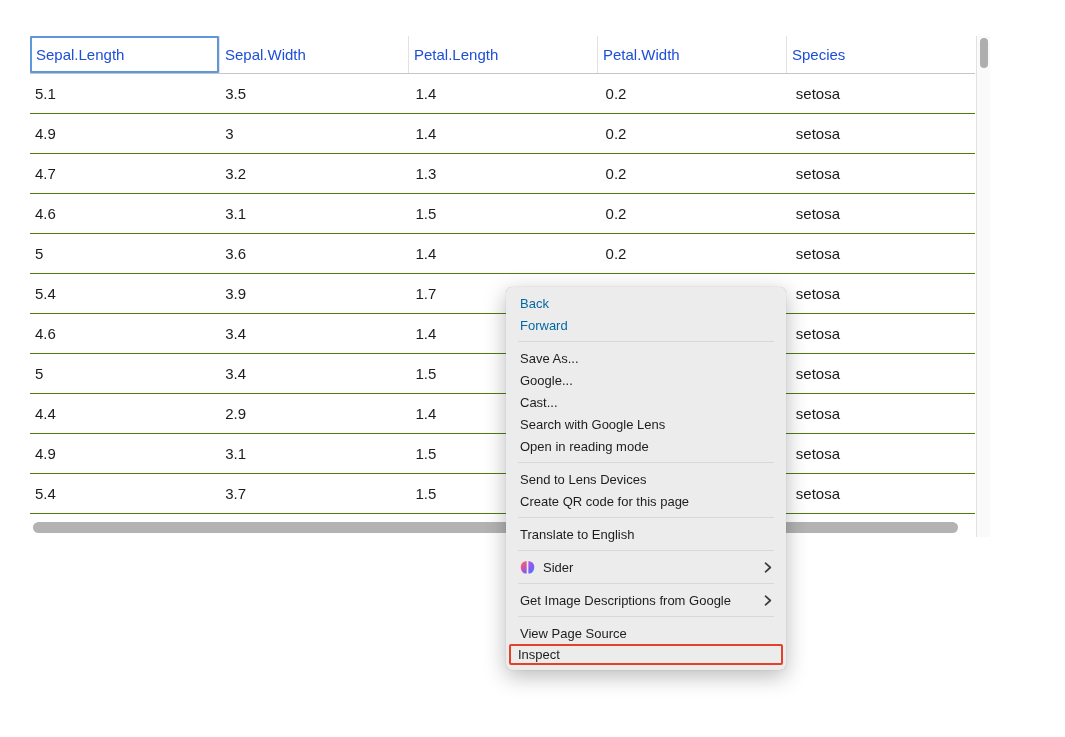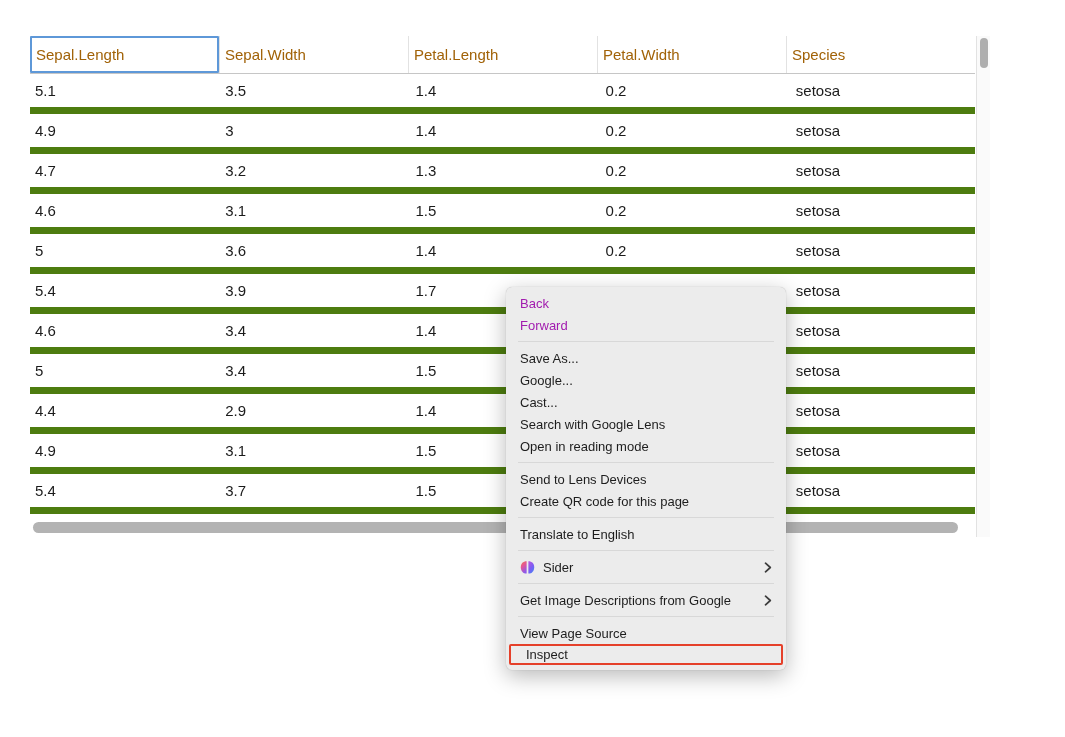--- a/index.html
+++ b/index.html
@@ -9,27 +9,27 @@
     font-family:"Liberation Sans","DejaVu Sans",sans-serif;
     -webkit-font-smoothing:antialiased;
   }
 
   
   .table-wrap{position:absolute;left:30px;top:36px;width:961px;height:506px;}
   .grid{width:945px;}
   .header-row{display:flex;height:38px;border-bottom:1px solid #c6c6c6;box-sizing:border-box;}
   .header-cell{
     width:189px;box-sizing:border-box;display:flex;align-items:center;
-    padding-left:5px;font-size:15px;color:#a16207;background:#fff;
+    padding-left:5px;font-size:15px;color:#1d4ed8;background:#fff;
     border-left:1px solid #e2e2e2;overflow:hidden;white-space:nowrap;
   }
   .header-cell:first-child{border:2px solid #5e98d8;border-radius:1px;padding-left:4px;}
   .row{
     display:flex;height:40px;align-items:center;
-    border-bottom:7px solid #4d7c0f;box-sizing:border-box;
+    border-bottom:1px solid #4d7c0f;box-sizing:border-box;
     font-size:15px;color:#1b1b1b;gap:6px;
   }
   .cell{width:189px;box-sizing:border-box;padding-left:5px;overflow:hidden;white-space:nowrap;}
 
   
   .vscroll-track{
     position:absolute;left:946px;top:0;width:14px;height:501px;
     background:#fafafa;border-left:1px solid #e2e2e2;box-sizing:border-box;
   }
   .vscroll-thumb{
@@ -47,28 +47,28 @@
     position:absolute;left:506px;top:287px;width:280px;box-sizing:border-box;
     background:#ececec;border-radius:6px;padding:5px 0;
     box-shadow:0 6px 22px rgba(0,0,0,0.28), 0 0 1px rgba(0,0,0,0.28);
     font-size:13px;color:#1d1d1d;
   }
   .menu-item{
     height:22px;display:flex;align-items:center;
     padding:0 12px 0 14px;box-sizing:border-box;white-space:nowrap;
   }
   .menu-item .label{flex:0 0 auto;}
-  .menu-item.disabled{color:#a21caf;}
+  .menu-item.disabled{color:#0369a1;}
   .menu-sep{height:1px;background:#d8d8d8;margin:5px 12px;}
   .spacer{flex:1 1 auto;}
   .chevron{display:flex;align-items:center;margin-right:2px;}
   .sider-icon{width:15px;height:15px;margin-right:8px;flex:0 0 auto;}
   .menu-item.highlight{
     height:21px;margin:0 3px;border:2px solid #e5402a;border-radius:2px;
-    padding:0 15px;background:#ececec;
+    padding:0 7px;background:#ececec;
   }
 </style>
 </head>
 <body>
 
 <div class="table-wrap">
   <div class="grid">
 
     <div class="header-row">
       <div class="header-cell">Sepal.Length</div>

